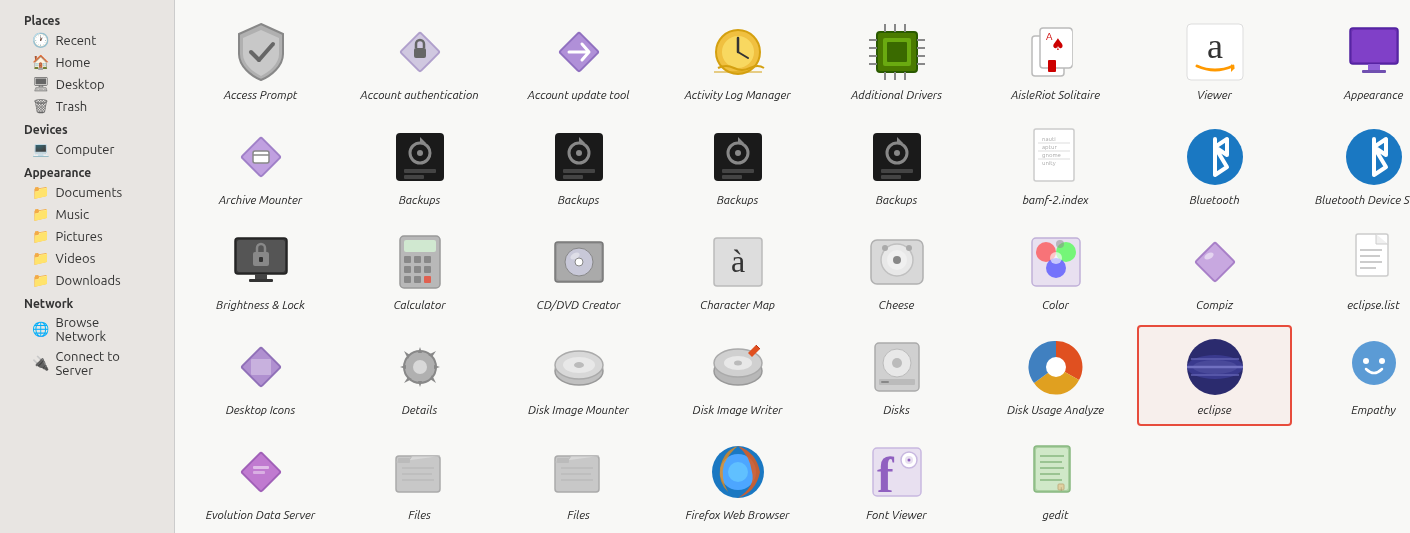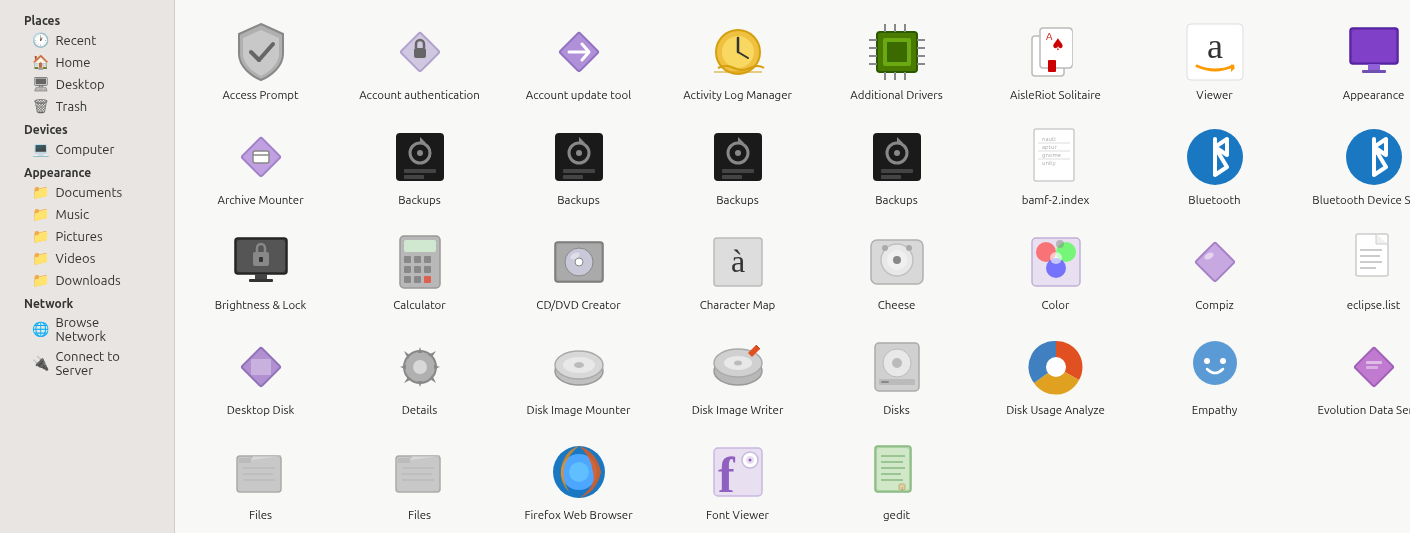--- a/index.html
+++ b/index.html
@@ -83,20 +83,21 @@
       justify-content: center;
       margin-bottom: 4px;
       flex-shrink: 0;
     }
     .app-label {
       font-size: 11.5px;
       color: #222;
       line-height: 1.3;
       max-width: 130px;
       word-break: break-word;
+      font-style: italic;
     }
 
     
     svg { display: block; }
   </style>
 </head>
 <body>
 
 <div id="sidebar">
 
@@ -455,21 +456,21 @@
         </div>
         <div class="app-label">eclipse.list</div>
       </div>
       <div class="app-item">
         <div class="app-icon">
           <svg width="64" height="64" viewBox="0 0 64 64" xmlns="http://www.w3.org/2000/svg">
             <rect x="18" y="18" width="28" height="28" rx="2" transform="rotate(45 32 32)" fill="#b090d0" stroke="#9070b8" stroke-width="2"></rect>
       <rect x="22" y="24" width="20" height="16" rx="1" fill="rgba(255,255,255,0.3)"></rect>
           </svg>
         </div>
-        <div class="app-label">Desktop Disk</div>
+        <div class="app-label">Desktop Icons</div>
       </div>
       <div class="app-item">
         <div class="app-icon">
           <svg width="64" height="64" viewBox="0 0 64 64" xmlns="http://www.w3.org/2000/svg">
             <circle cx="32" cy="32" r="16" fill="#b0b0b0" stroke="#888" stroke-width="2"></circle>
       <circle cx="32" cy="32" r="7" fill="#d8d8d8"></circle>
       <path d="M32 12 L34 18 L30 18 Z M32 52 L34 46 L30 46 Z M12 32 L18 34 L18 30 Z M52 32 L46 34 L46 30 Z M16 16 L22 20 L20 24 Z M48 48 L42 44 L44 40 Z M48 16 L44 22 L40 20 Z M16 48 L20 42 L24 44 Z" fill="#888"></path>
           </svg>
         </div>
         <div class="app-label">Details</div>
@@ -514,20 +515,33 @@
         <div class="app-icon">
           <svg width="64" height="64" viewBox="0 0 64 64" xmlns="http://www.w3.org/2000/svg">
             <circle cx="32" cy="32" r="26" fill="#f0f0f0"></circle>
       <path d="M32 32 L32 6 A26 26 0 0 1 55 45 Z" fill="#e05020"></path>
       <path d="M32 32 L55 45 A26 26 0 0 1 10 48 Z" fill="#e0a020"></path>
       <path d="M32 32 L10 48 A26 26 0 0 1 32 6 Z" fill="#4080c0"></path>
       <circle cx="32" cy="32" r="10" fill="white"></circle>
           </svg>
         </div>
         <div class="app-label">Disk Usage Analyze</div>
+      </div>
+      <div class="app-item selected">
+        <div class="app-icon">
+          <svg width="64" height="64" viewBox="0 0 64 64" xmlns="http://www.w3.org/2000/svg">
+            <circle cx="32" cy="32" r="28" fill="#2b2b6e"></circle>
+      <ellipse cx="32" cy="32" rx="28" ry="12" fill="#3a3a8e"></ellipse>
+      <ellipse cx="32" cy="32" rx="22" ry="7" fill="#5050a0" opacity="0.7"></ellipse>
+      <line x1="4" y1="32" x2="60" y2="32" stroke="#7070c0" stroke-width="2.5"></line>
+      <line x1="8" y1="24" x2="56" y2="24" stroke="#6060b0" stroke-width="1.5"></line>
+      <line x1="8" y1="40" x2="56" y2="40" stroke="#6060b0" stroke-width="1.5"></line>
+          </svg>
+        </div>
+        <div class="app-label">eclipse</div>
       </div>
       <div class="app-item">
         <div class="app-icon">
           <svg width="64" height="64" viewBox="0 0 64 64" xmlns="http://www.w3.org/2000/svg">
             <circle cx="32" cy="28" r="22" fill="#5b9bd5"></circle>
       <circle cx="24" cy="26" r="3" fill="white"></circle>
       <circle cx="40" cy="26" r="3" fill="white"></circle>
       <path d="M24 34 Q32 42 40 34" fill="none" stroke="white" stroke-width="2.5" stroke-linecap="round"></path>
       <path d="M32 48 L28 42 L36 42 Z" fill="#5b9bd5"></path>
           </svg>

